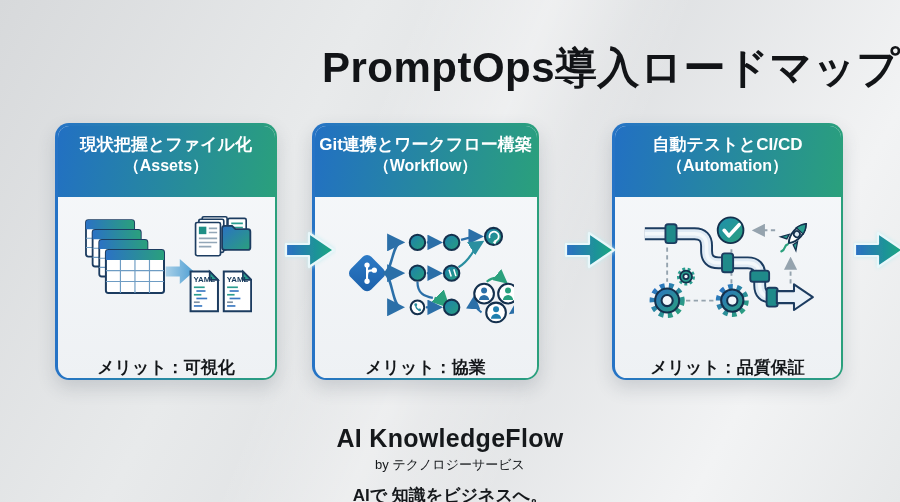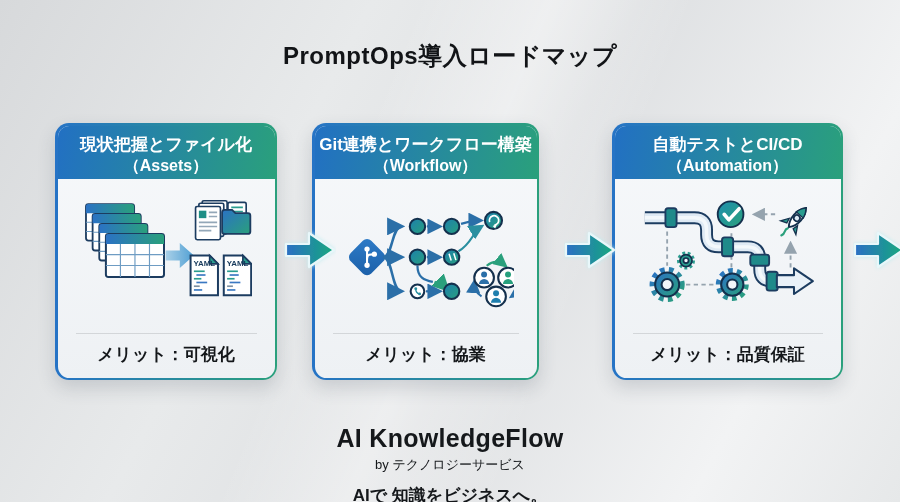--- a/index.html
+++ b/index.html
@@ -10,40 +10,40 @@
     overflow: hidden;
     position: relative;
   }
   .sheen {
     position: absolute; inset: 0;
     background: linear-gradient(112deg, rgba(255,255,255,0) 38%, rgba(255,255,255,.45) 50%, rgba(255,255,255,0) 63%);
     pointer-events: none;
   }
   .page-title {
     position: absolute; top: 40px; left: 0; width: 100%;
-    text-align: center; font-size: 24px; font-weight: 800; color: #121417;
+    text-align: right; font-size: 42px; font-weight: 800; color: #121417;
     letter-spacing: .5px;
   }
   .card-wrap {
     position: absolute; top: 123px; height: 257px;
     padding: 2.5px; border-radius: 14px;
     background: linear-gradient(90deg, #2673c6, #2aa07c);
     box-shadow: 0 8px 18px rgba(55,65,85,.18);
   }
   .card-wrap.c1 { left: 55px;  width: 222px; }
   .card-wrap.c2 { left: 312px; width: 227px; }
   .card-wrap.c3 { left: 612px; width: 231px; }
   .card {
     width: 100%; height: 100%; border-radius: 11.5px;
     background: linear-gradient(180deg, #f7f9fb 0%, #eef1f4 100%);
     display: flex; flex-direction: column; overflow: hidden;
   }
   .card-header {
     background: linear-gradient(100deg, #2270c3 0%, #2aa07c 100%);
-    color: #fff; text-align: center; padding: 8px 4px 4px;
+    color: #fff; text-align: center; padding: 8px 4px 22px;
     font-weight: 700;
   }
   .card-header .h1 { font-size: 17px; line-height: 1.3; display: block; }
   .card-header .h2 { font-size: 16px; line-height: 1.2; display: block; }
   .card-art { flex: 1; display: flex; align-items: center; justify-content: center; padding: 4px 23px 0; }
   .divider { height: 1px; background: #d3d6d9; margin: 0 18px; }
   .merit {
     text-align: center; font-weight: 700; font-size: 17px;
     color: #14171a; padding: 9px 0 12px;
   }

